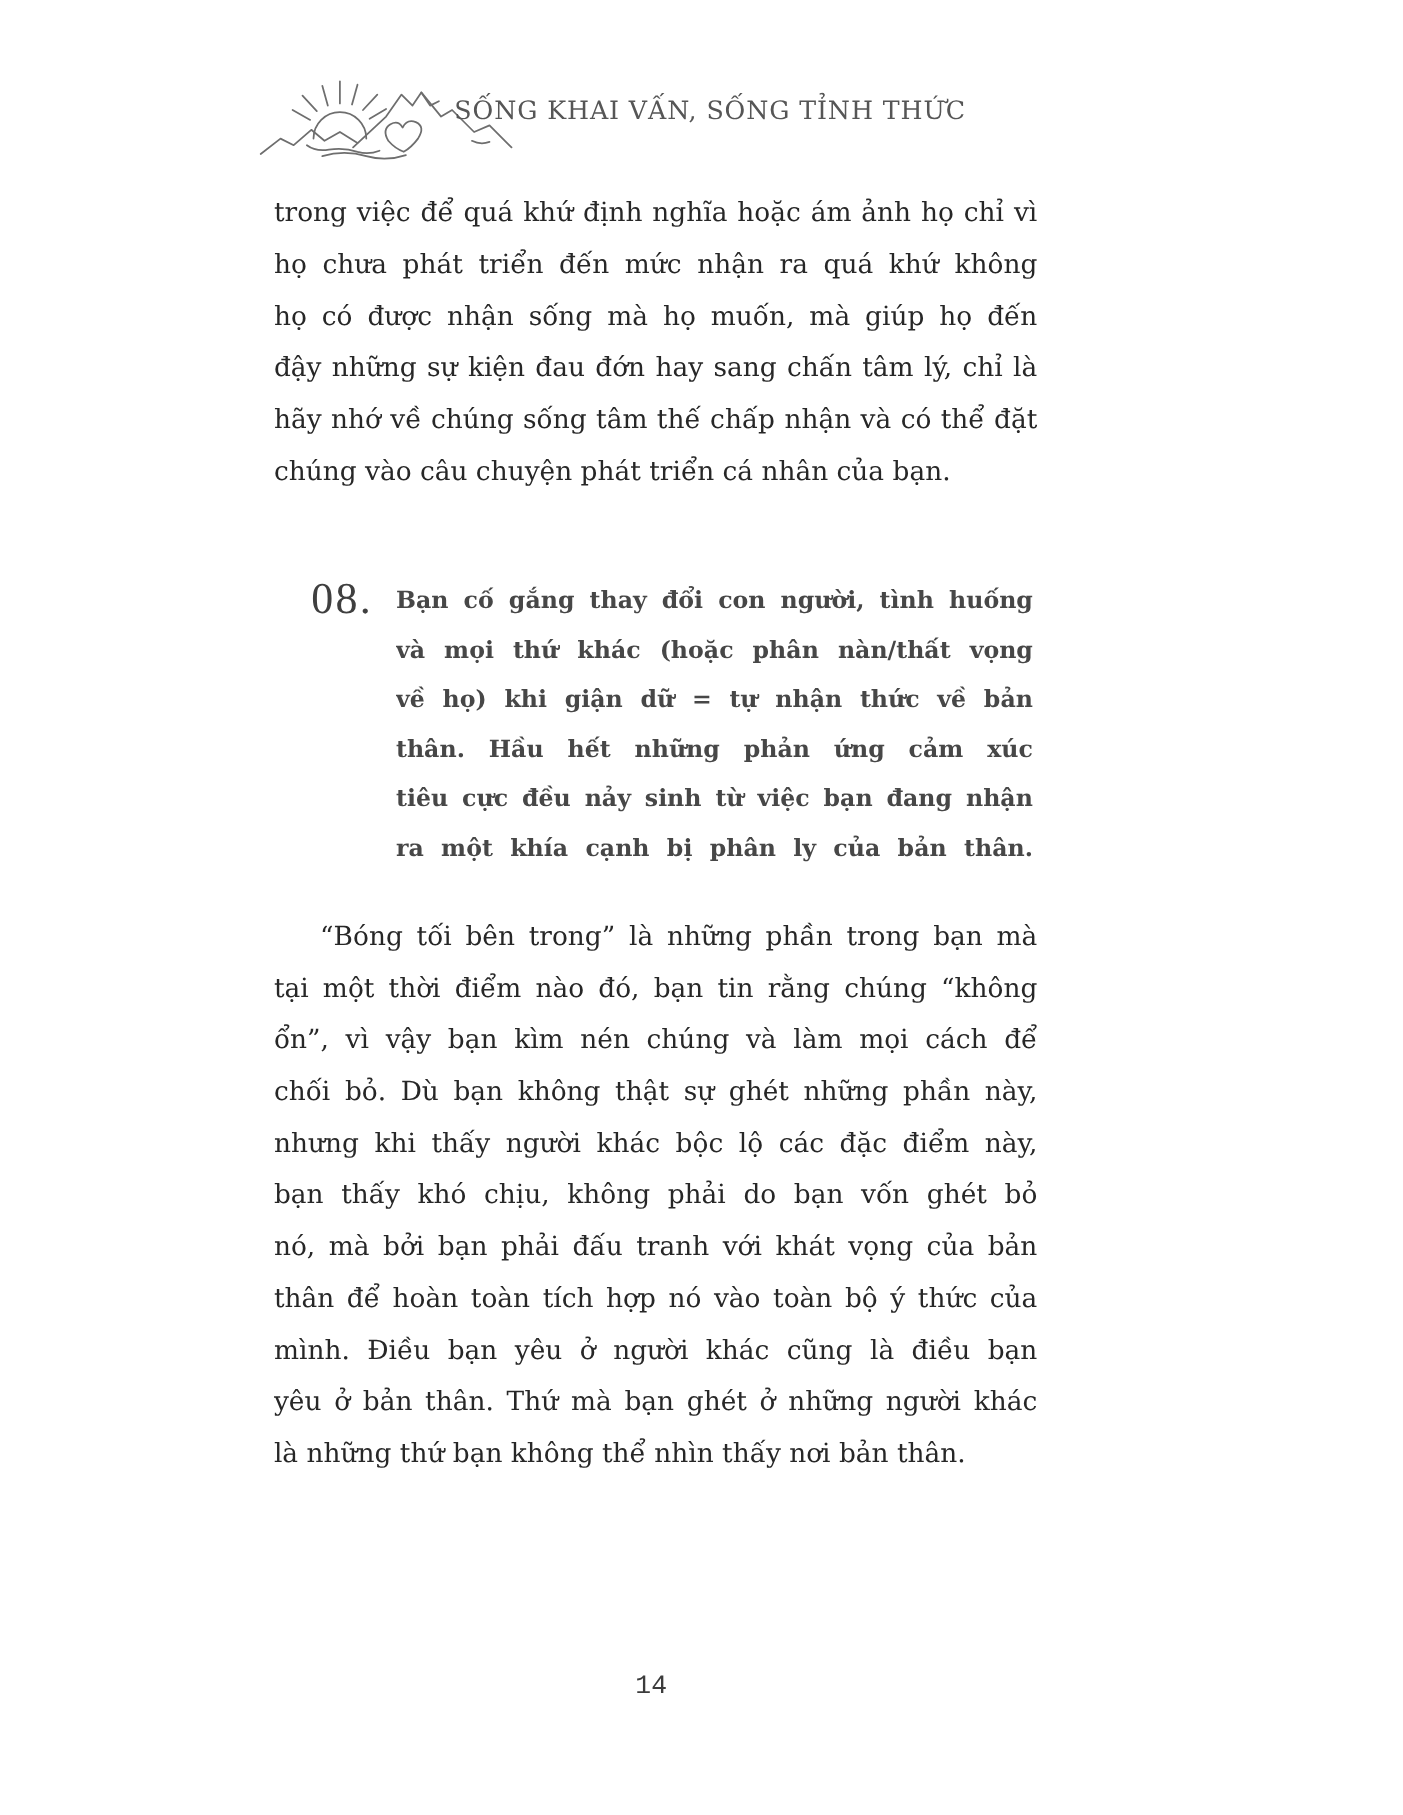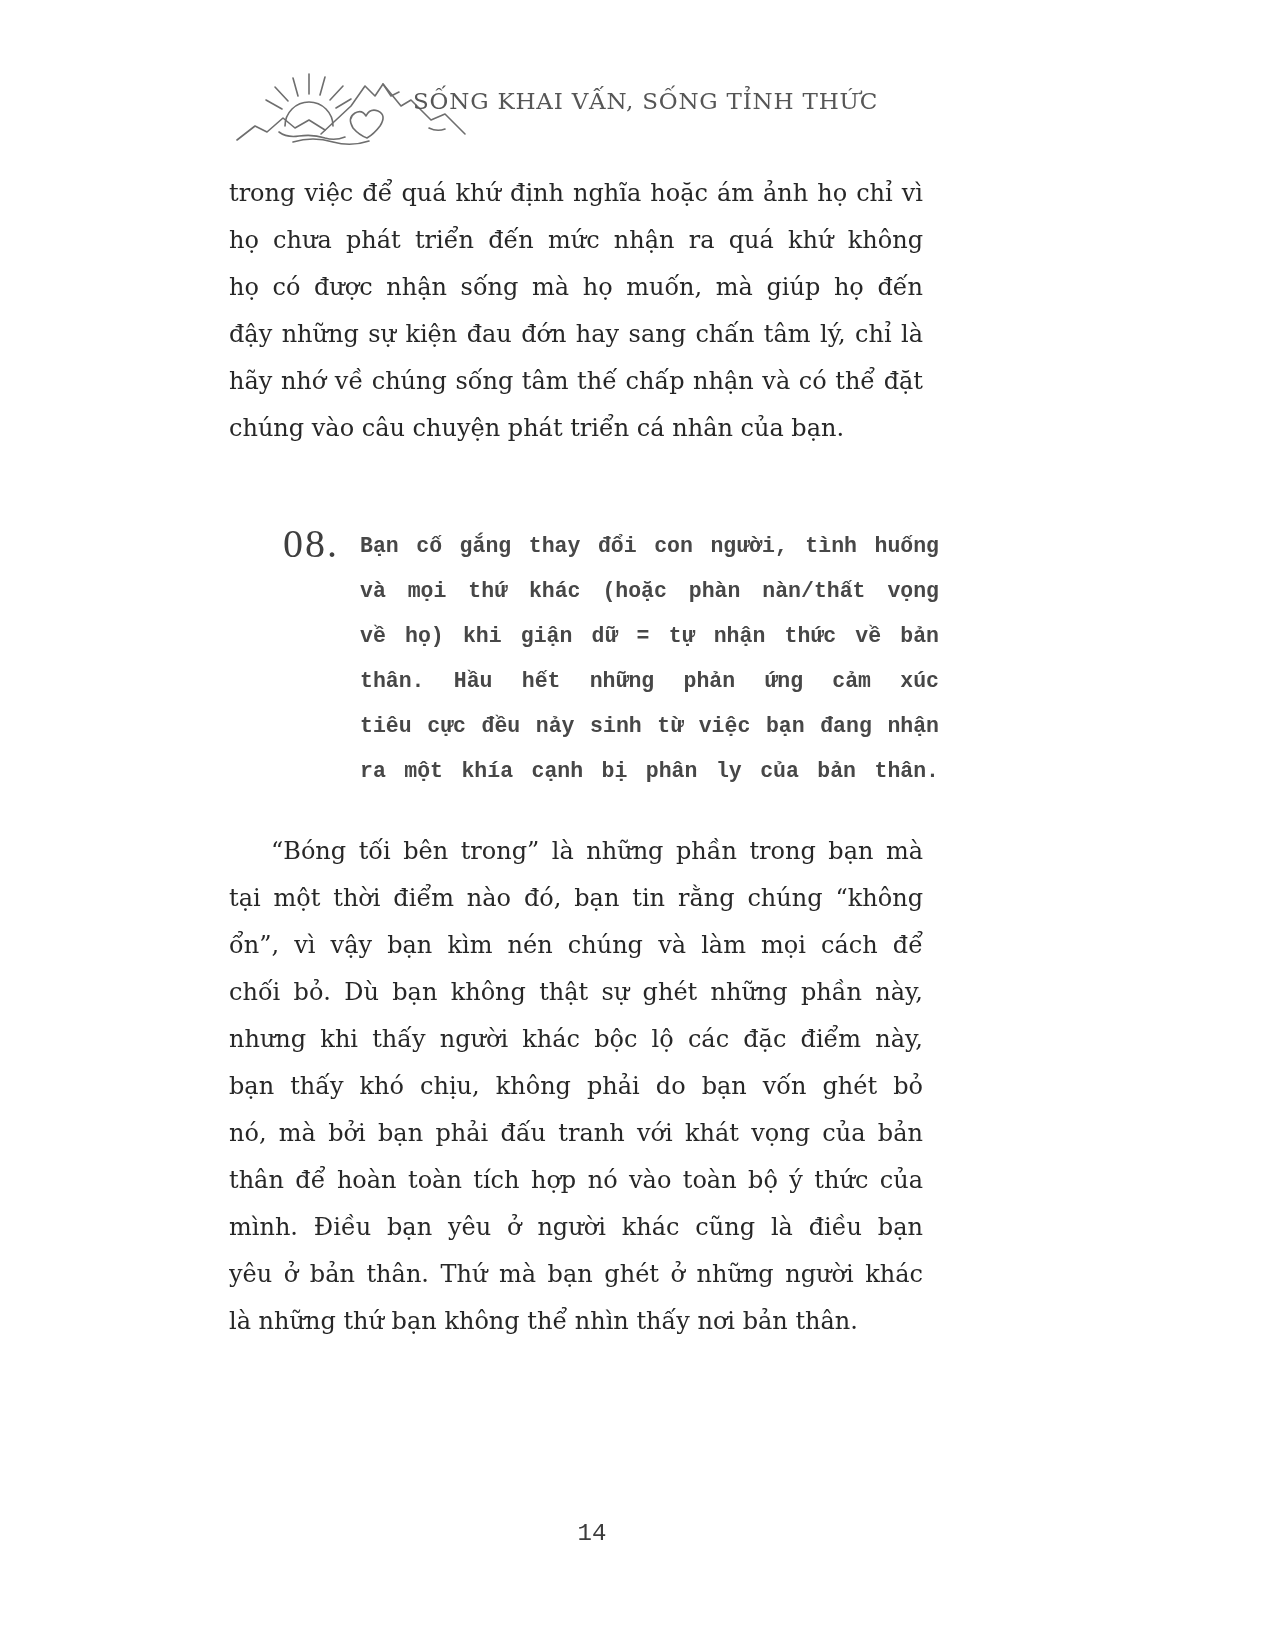--- a/index.html
+++ b/index.html
@@ -16,21 +16,21 @@
   .header { position: absolute; left: 0; top: 0; width: 100%; height: 160px; }
   .logo { position: absolute; left: 233px; top: 62px; width: 270px; height: 86px; }
   .header-title {
     position: absolute; left: 413px; top: 88px;
     font-size: 23px; letter-spacing: 0.8px;
     color: #565656;
     white-space: nowrap;
   }
 
   
-  .textcol { position: absolute; left: 229px; width: 694px; }
+  .textcol { position: absolute; left: 249px; width: 694px; }
   .para1 { top: 170px; }
   .para2 { top: 828px; }
   .bl {
     font-size: 24px;
     line-height: 47px;
     height: 47px;
     color: #272727;
     text-align: justify;
     text-align-last: justify;
     white-space: normal;
@@ -39,21 +39,21 @@
   .bl.lastleft { text-align-last: left; }
   .bl.indent { padding-left: 42px; }
 
   
   .item { position: absolute; left: 245px; top: 524px; width: 694px; }
   .item-number {
     position: absolute; left: 38px; top: -4px;
     font-family: Liberation Serif, serif;
     font-size: 40px; color: #3f3f3f; letter-spacing: 2px;
   }
-  .item-lines { margin-left: 115px; width: 579px; font-family: Liberation Mono, monospace; }
+  .item-lines { margin-left: 115px; width: 579px; }
   .hl {
     font-size: 21.5px;
     font-weight: bold;
     line-height: 45px;
     height: 45px;
     color: #474747;
     text-align: justify;
     text-align-last: justify;
     overflow: hidden;
   }
@@ -107,21 +107,21 @@
     <div class="bl">họ có được nhận sống mà họ muốn, mà giúp họ đến được</div>
     <div class="bl">đậy những sự kiện đau đớn hay sang chấn tâm lý, chỉ là</div>
     <div class="bl">hãy nhớ về chúng sống tâm thế chấp nhận và có thể đặt</div>
     <div class="bl lastleft">chúng vào câu chuyện phát triển cá nhân của bạn.</div>
   </div>
 
   <div class="item">
     <div class="item-number">08.</div>
     <div class="item-lines">
       <div class="hl">Bạn cố gắng thay đổi con người, tình huống</div>
-      <div class="hl">và mọi thứ khác (hoặc phàn nàn/thất vọng</div>
+      <div class="hl">và mọi thứ khác (hoặc phân nàn/thất vọng</div>
       <div class="hl">về họ) khi giận dữ = tự nhận thức về bản</div>
       <div class="hl">thân. Hầu hết những phản ứng cảm xúc</div>
       <div class="hl">tiêu cực đều nảy sinh từ việc bạn đang nhận</div>
       <div class="hl">ra một khía cạnh bị phân ly của bản thân.</div>
     </div>
   </div>
 
   <div class="textcol para2">
     <div class="bl indent">“Bóng tối bên trong” là những phần trong bạn mà</div>
     <div class="bl">tại một thời điểm nào đó, bạn tin rằng chúng “không</div>

